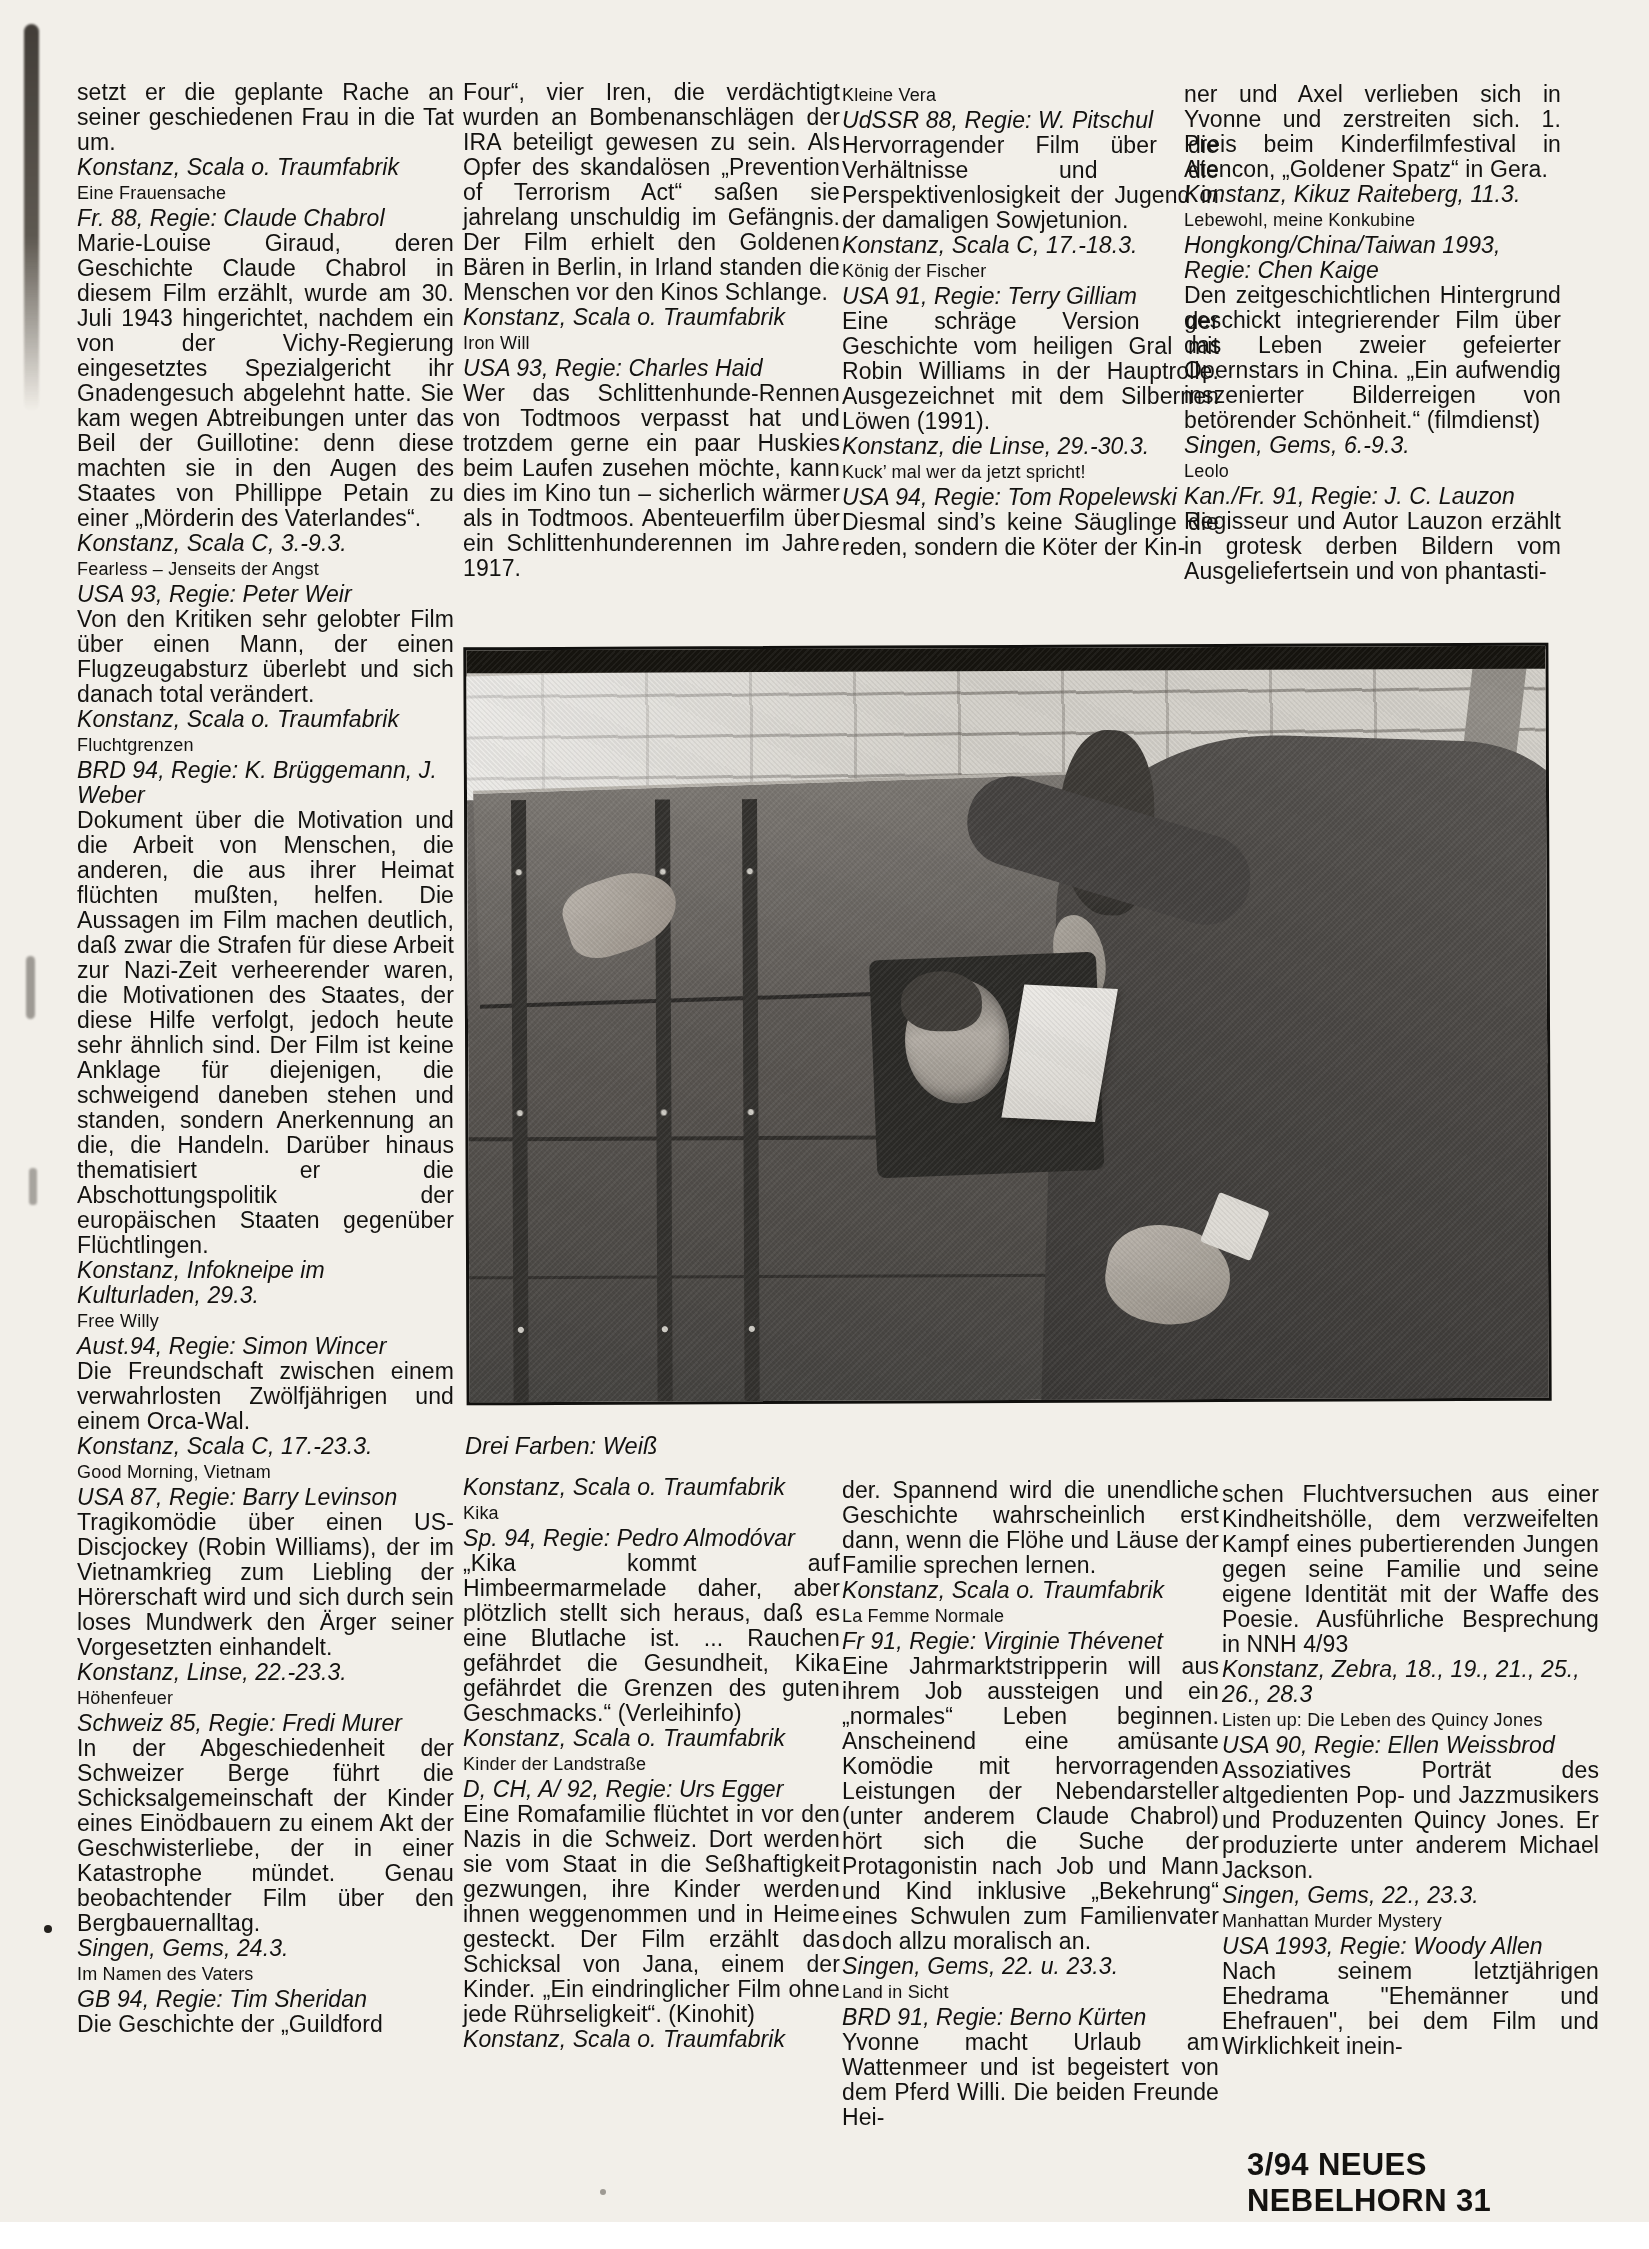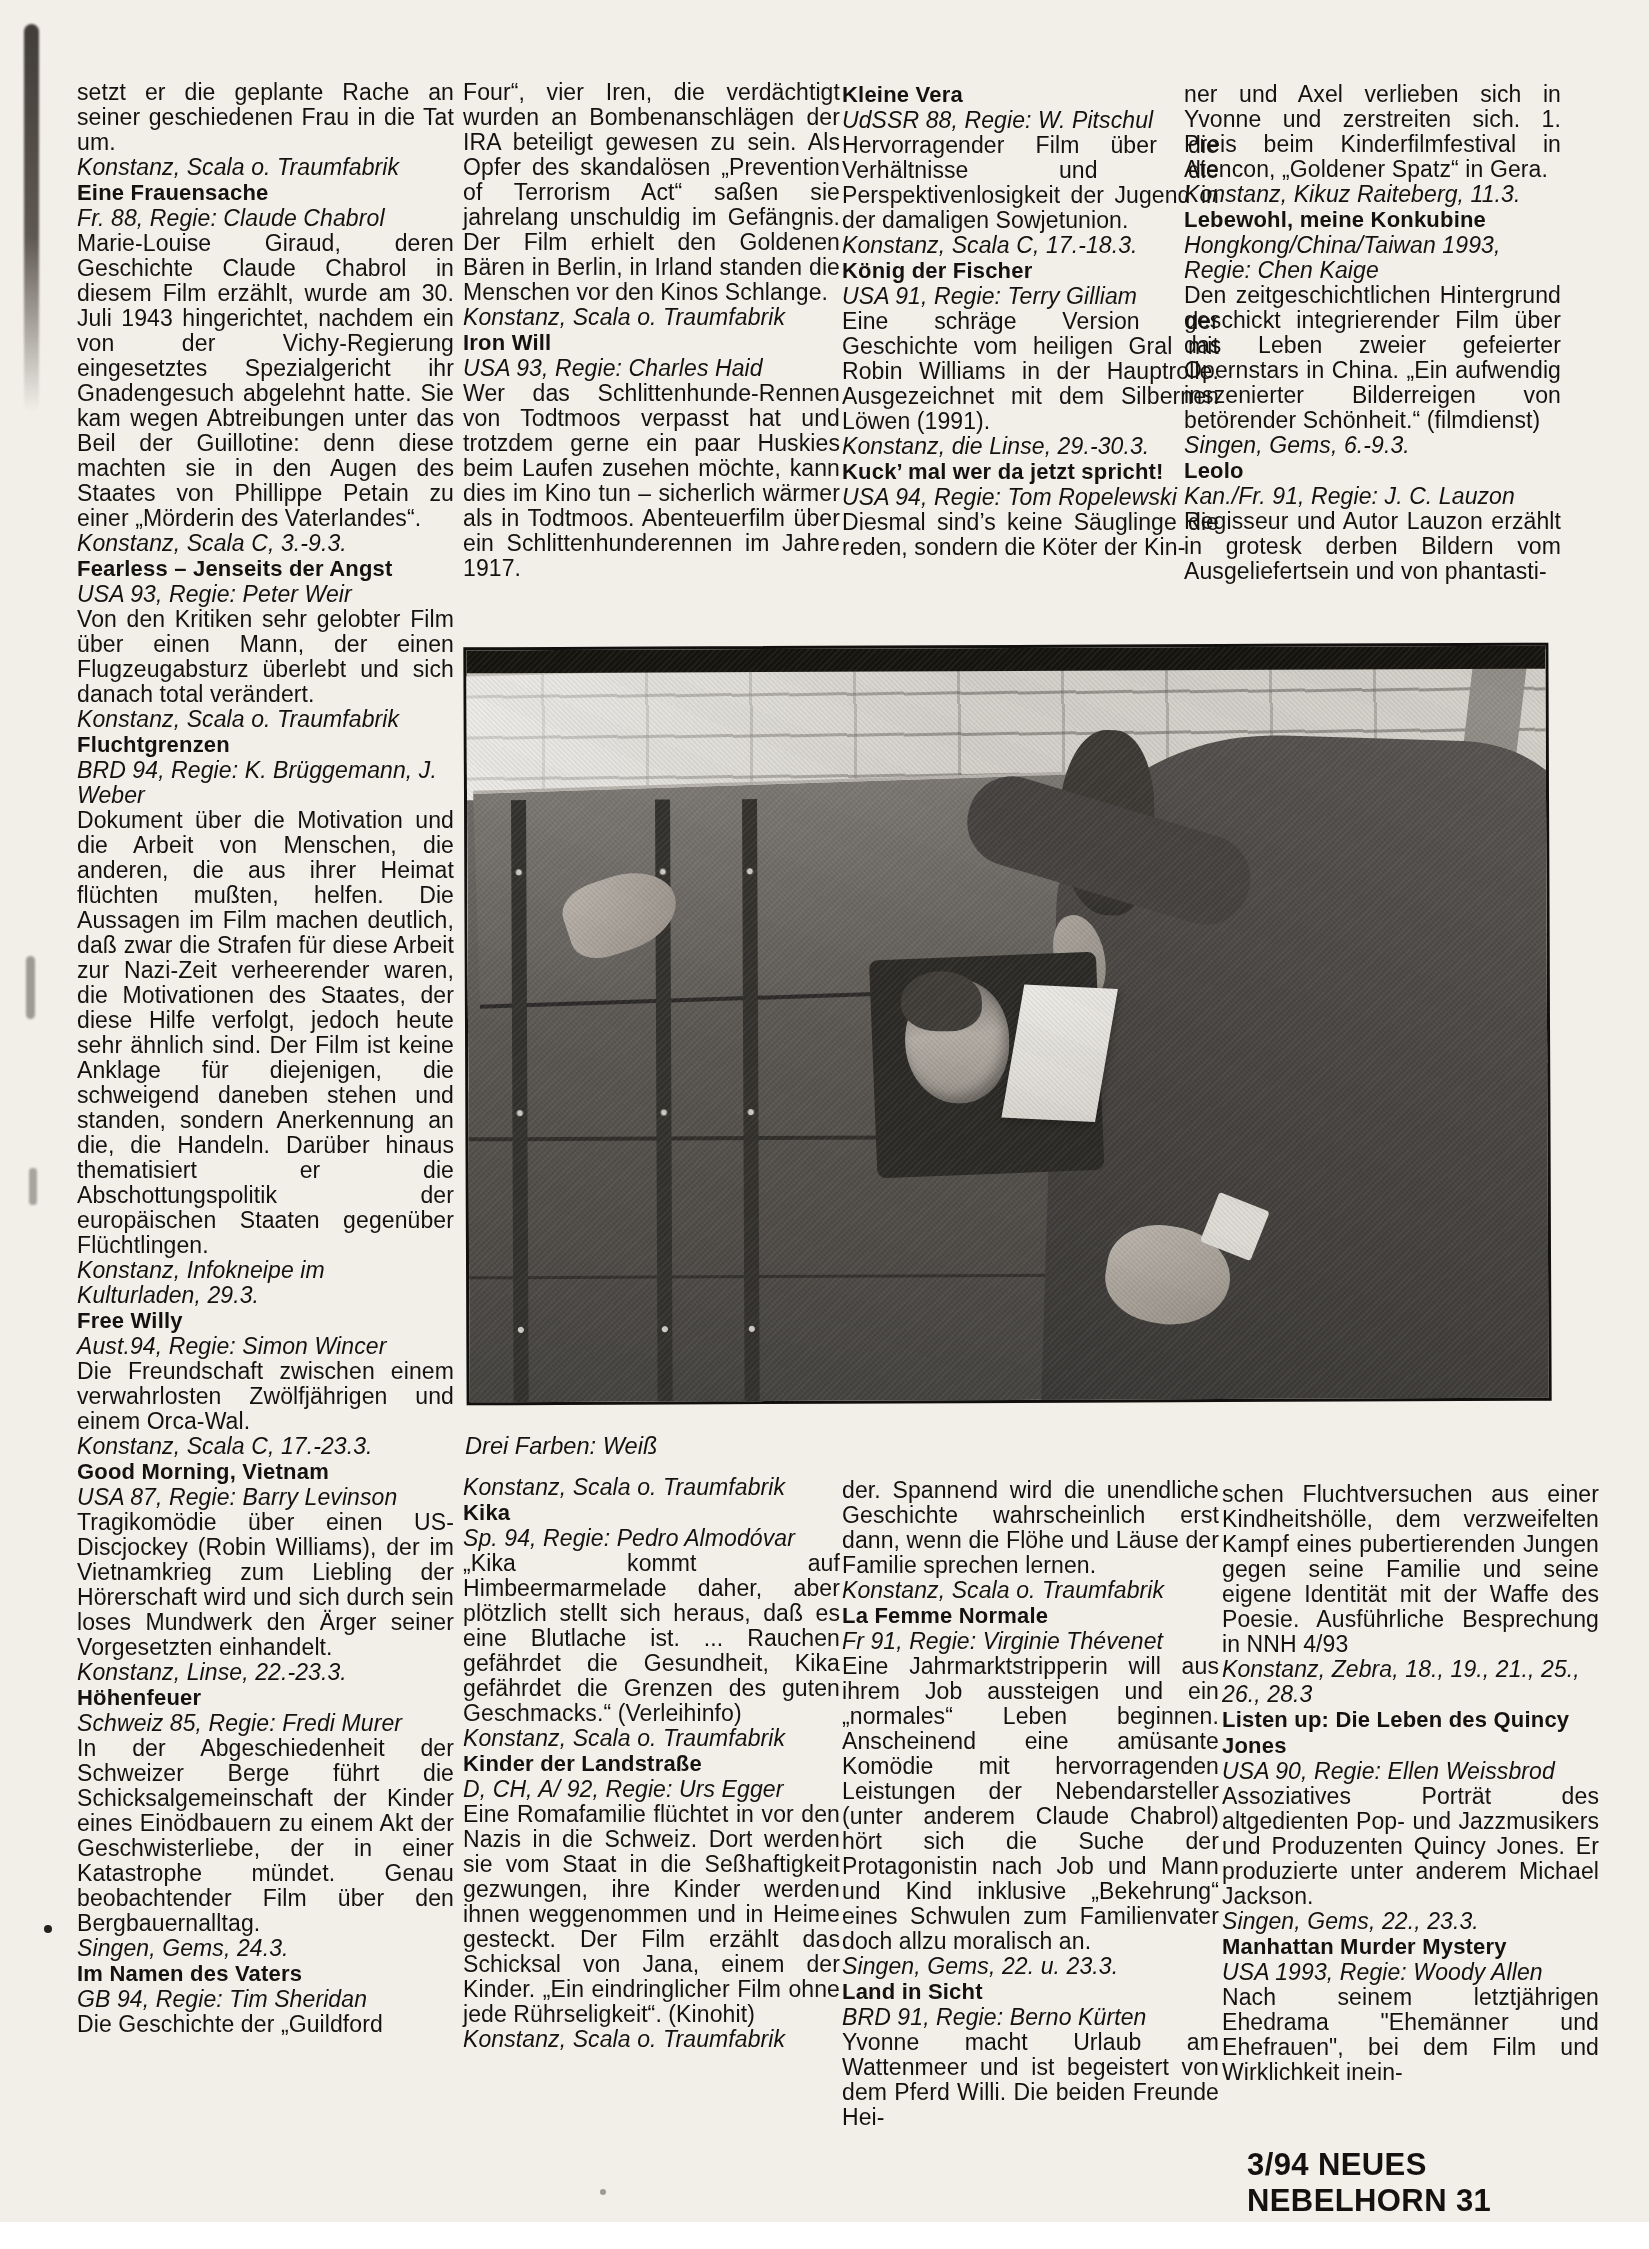--- a/index.html
+++ b/index.html
@@ -16,21 +16,21 @@
     width:377px;
     font-size:23px;
     line-height:25px;
     font-weight:500;
     letter-spacing:0.1px;
   }
   .col p{margin:0;}
   .col .body{text-align:justify;}
   .col .venue{font-style:italic;}
   .col .credits{font-style:italic;}
-  .col .title{font-weight:bold;font-size:22px;line-height:26px;letter-spacing:0.2px;}
+  .col .title{font-weight:normal;font-size:18px;line-height:26px;letter-spacing:0.2px;}
   #col1{left:77px;top:80px;height:2033px;}
   #col2t{left:463px;top:80px;}
   #col3t{left:842px;top:82px;}
   #col4t{left:1184px;top:82px;}
   #col2b{left:463px;top:1475px;}
   #col3b{left:842px;top:1478px;}
   #col4b{left:1222px;top:1482px;}
 
   
   #photo{

